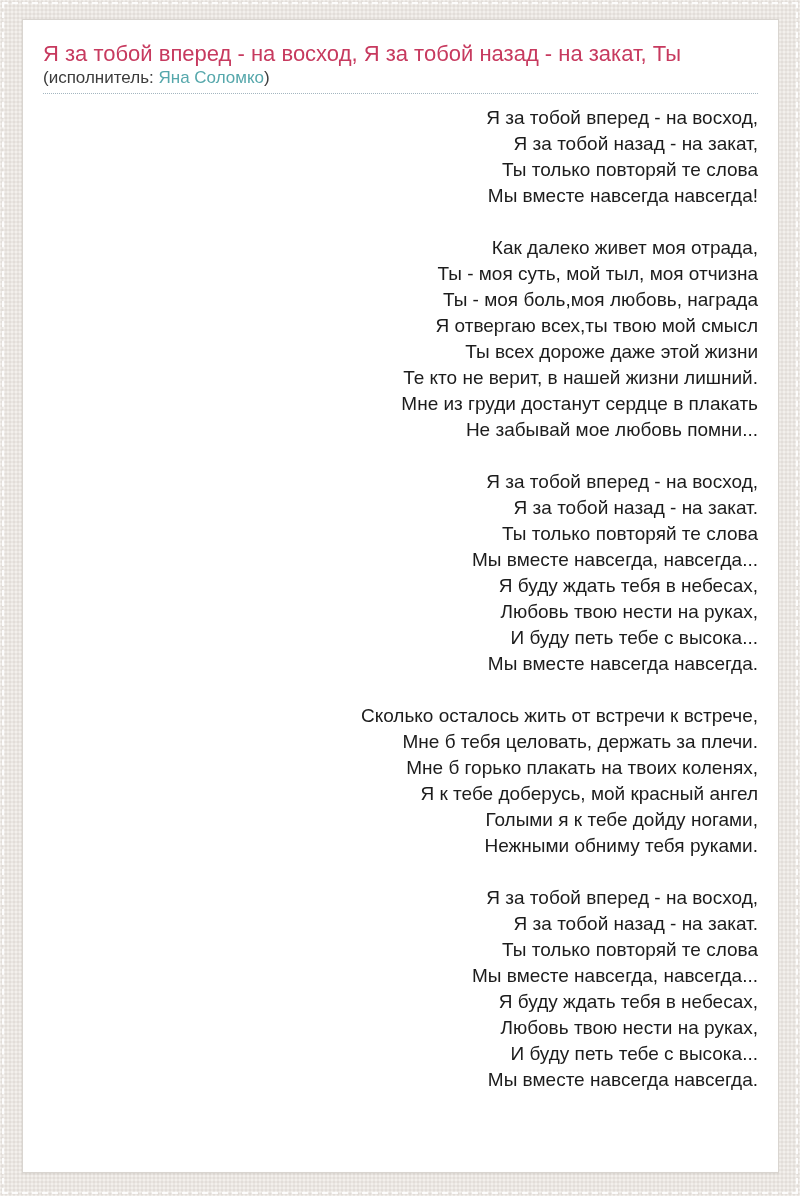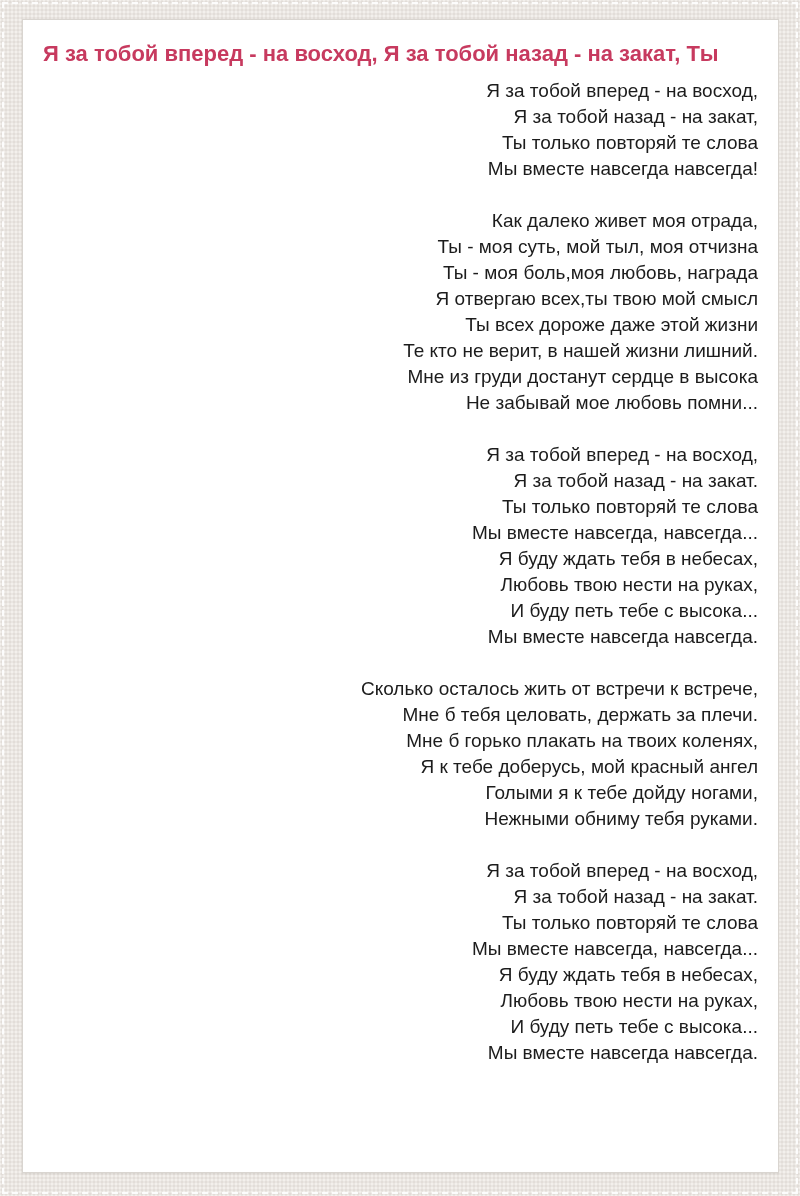--- a/index.html
+++ b/index.html
@@ -38,21 +38,21 @@
     position: absolute;
     left: 22px; top: 19px;
     width: 757px; height: 1154px;
     background: var(--panel-bg);
     border: 1px solid var(--panel-border);
     box-shadow: 0 1px 2px rgba(0,0,0,0.06);
     padding: 20px 20px 0 20px;
   }
   .title {
     font-size: 22px;
-    font-weight: bold;
+    font-weight: normal;
     line-height: 27px;
     color: var(--title-color);
     white-space: nowrap;
   }
   .subtitle {
     font-size: 17px;
     line-height: 21px;
     color: var(--subtitle-text);
     padding-bottom: 5px;
     border-bottom: 1px dotted var(--dotted-divider);
@@ -71,33 +71,34 @@
   }
   .lyric-line { min-height: 26px; }
 </style>
 </head>
 <body>
 
 <div class="page">
   <div class="stitch"></div>
   <div class="panel">
     <h1 class="title">Я за тобой вперед - на восход, Я за тобой назад - на закат, Ты</h1>
+    <div class="subtitle"><span>(исполнитель: </span><a class="artist-link">Яна Соломко</a><span>)</span></div>
     <div class="lyrics">
         <div class="lyric-line">Я за тобой вперед - на восход,</div>
         <div class="lyric-line">Я за тобой назад - на закат,</div>
         <div class="lyric-line">Ты только повторяй те слова</div>
         <div class="lyric-line">Мы вместе навсегда навсегда!</div>
         <div class="lyric-line">&nbsp;</div>
         <div class="lyric-line">Как далеко живет моя отрада,</div>
         <div class="lyric-line">Ты - моя суть, мой тыл, моя отчизна</div>
         <div class="lyric-line">Ты - моя боль,моя любовь, награда</div>
         <div class="lyric-line">Я отвергаю всех,ты твою мой смысл</div>
         <div class="lyric-line">Ты всех дороже даже этой жизни</div>
         <div class="lyric-line">Те кто не верит, в нашей жизни лишний.</div>
-        <div class="lyric-line">Мне из груди достанут сердце в высока</div>
+        <div class="lyric-line">Мне из груди достанут сердце в плакать</div>
         <div class="lyric-line">Не забывай мое любовь помни...</div>
         <div class="lyric-line">&nbsp;</div>
         <div class="lyric-line">Я за тобой вперед - на восход,</div>
         <div class="lyric-line">Я за тобой назад - на закат.</div>
         <div class="lyric-line">Ты только повторяй те слова</div>
         <div class="lyric-line">Мы вместе навсегда, навсегда...</div>
         <div class="lyric-line">Я буду ждать тебя в небесах,</div>
         <div class="lyric-line">Любовь твою нести на руках,</div>
         <div class="lyric-line">И буду петь тебе с высока...</div>
         <div class="lyric-line">Мы вместе навсегда навсегда.</div>

